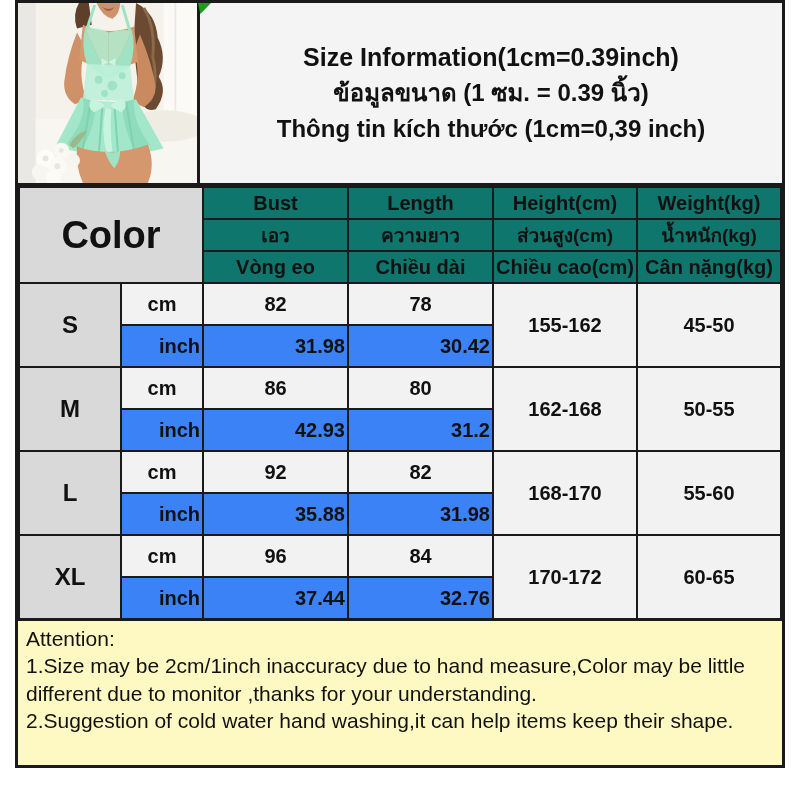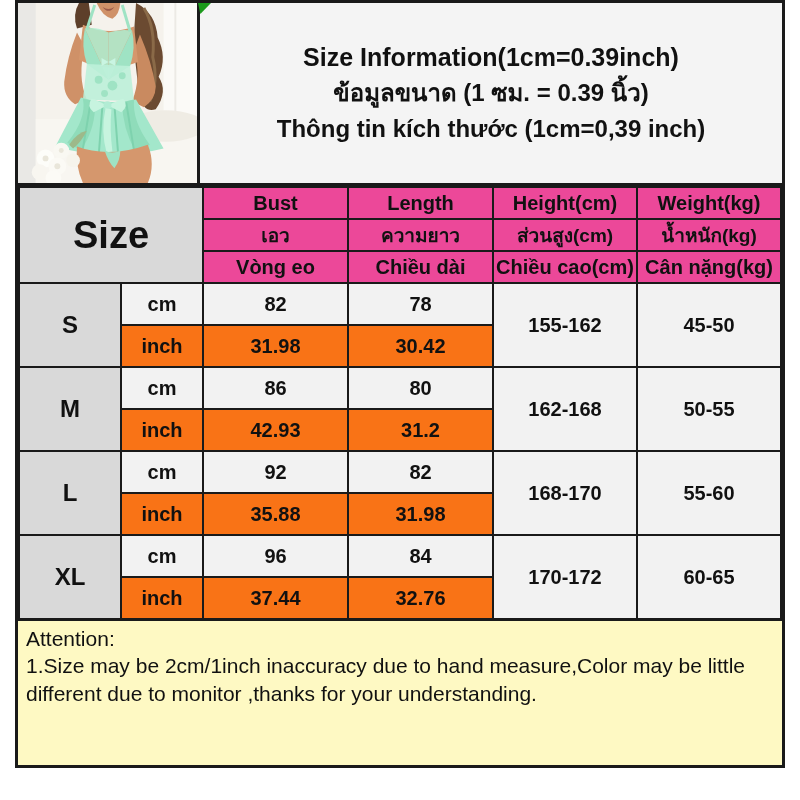--- a/index.html
+++ b/index.html
@@ -28,25 +28,25 @@
   .size-table td { border:2px solid #1a1a1a; text-align:center;
                    vertical-align:middle; font-size:20px; padding:0 2px;
                    overflow:hidden; }
   .c-size  { width:102px; }
   .c-unit  { width:82px;  }
   .c-bust  { width:145px; }
   .c-len   { width:145px; }
   .c-hgt   { width:144px; }
   tr.hdr   { height:32px; }
   tr.body  { height:42px; }
-  td.hdr-cell   { background:#ec4899; }
+  td.hdr-cell   { background:#0f766e; }
   td.size-head  { background:#d9d9d9; font-size:38px; }
   td.size-letter{ background:#d9d9d9; font-size:24px; }
   td.cm-row     { background:#f2f2f2; }
-  td.inch-row   { background:#f97316; }
+  td.inch-row   { background:#3b82f6;text-align:right; }
   td.range-cell { background:#f2f2f2; }
   td.th-cell    { font-size:19px; }
   td.vi-cell    { font-size:20px; }
 
   
   .attention { flex:1; border-top:1px solid #1a1a1a; padding:4px 8px 0 8px;
                font-size:21px; line-height:1.3; background:#fef9c3; }
   .attention div { margin:0; }
 </style>
 </head>
@@ -133,21 +133,21 @@
       <col class="c-size">
         <col class="c-unit">
         <col class="c-bust">
       <col class="c-len">
         <col class="c-hgt">
         <col>
     </colgroup>
     <tbody>
 
       <tr class="hdr">
-        <td colspan="2" rowspan="3" class="size-head">Size</td>
+        <td colspan="2" rowspan="3" class="size-head">Color</td>
         <td class="hdr-cell">Bust</td>
         <td class="hdr-cell">Length</td>
         <td class="hdr-cell">Height(cm)</td>
         <td class="hdr-cell">Weight(kg)</td>
       </tr>
 
       <tr class="hdr">
         <td class="hdr-cell th-cell">เอว</td>
         <td class="hdr-cell th-cell">ความยาว</td>
         <td class="hdr-cell th-cell">ส่วนสูง(cm)</td>
@@ -215,15 +215,16 @@
         <td class="inch-row">inch</td>
         <td class="inch-row">37.44</td>
         <td class="inch-row">32.76</td>
       </tr>
     </tbody>
   </table>
 
   <div class="attention">
     <div>Attention:</div>
     <div>1.Size may be 2cm/1inch inaccuracy due to hand measure,Color may be little different due to monitor ,thanks for your understanding.</div>
+    <div>2.Suggestion of cold water hand washing,it can help items keep their shape.</div>
   </div>
 
 </div>
 
 </body></html>

